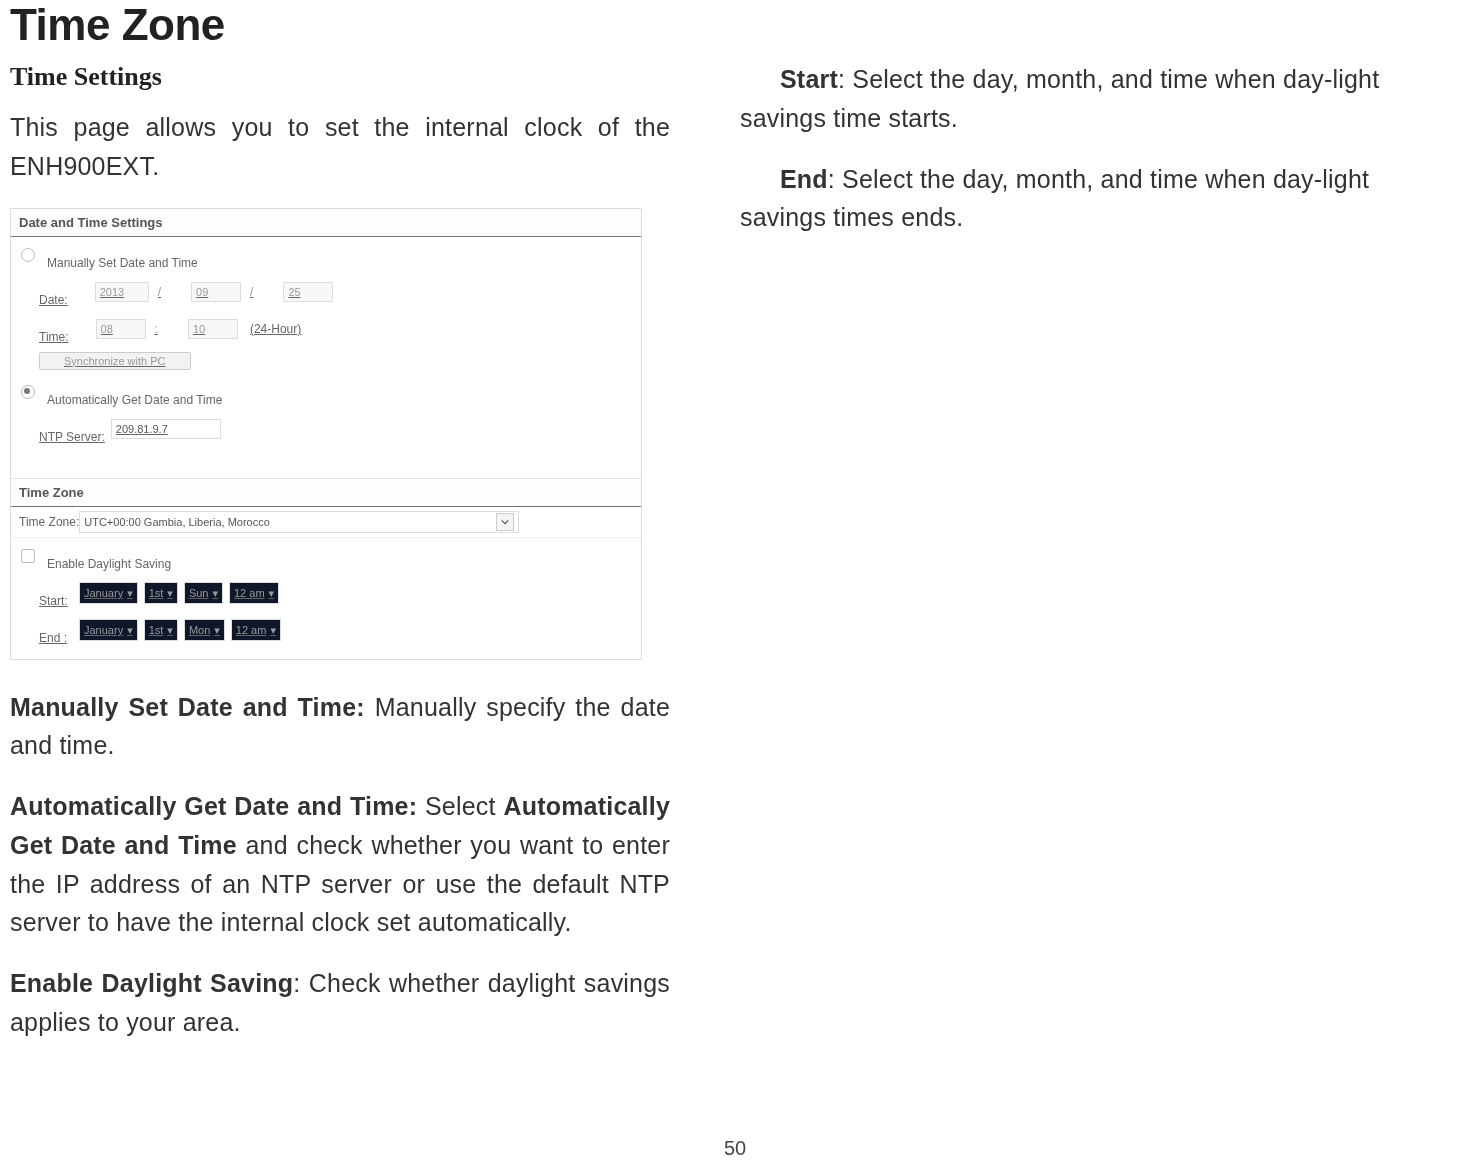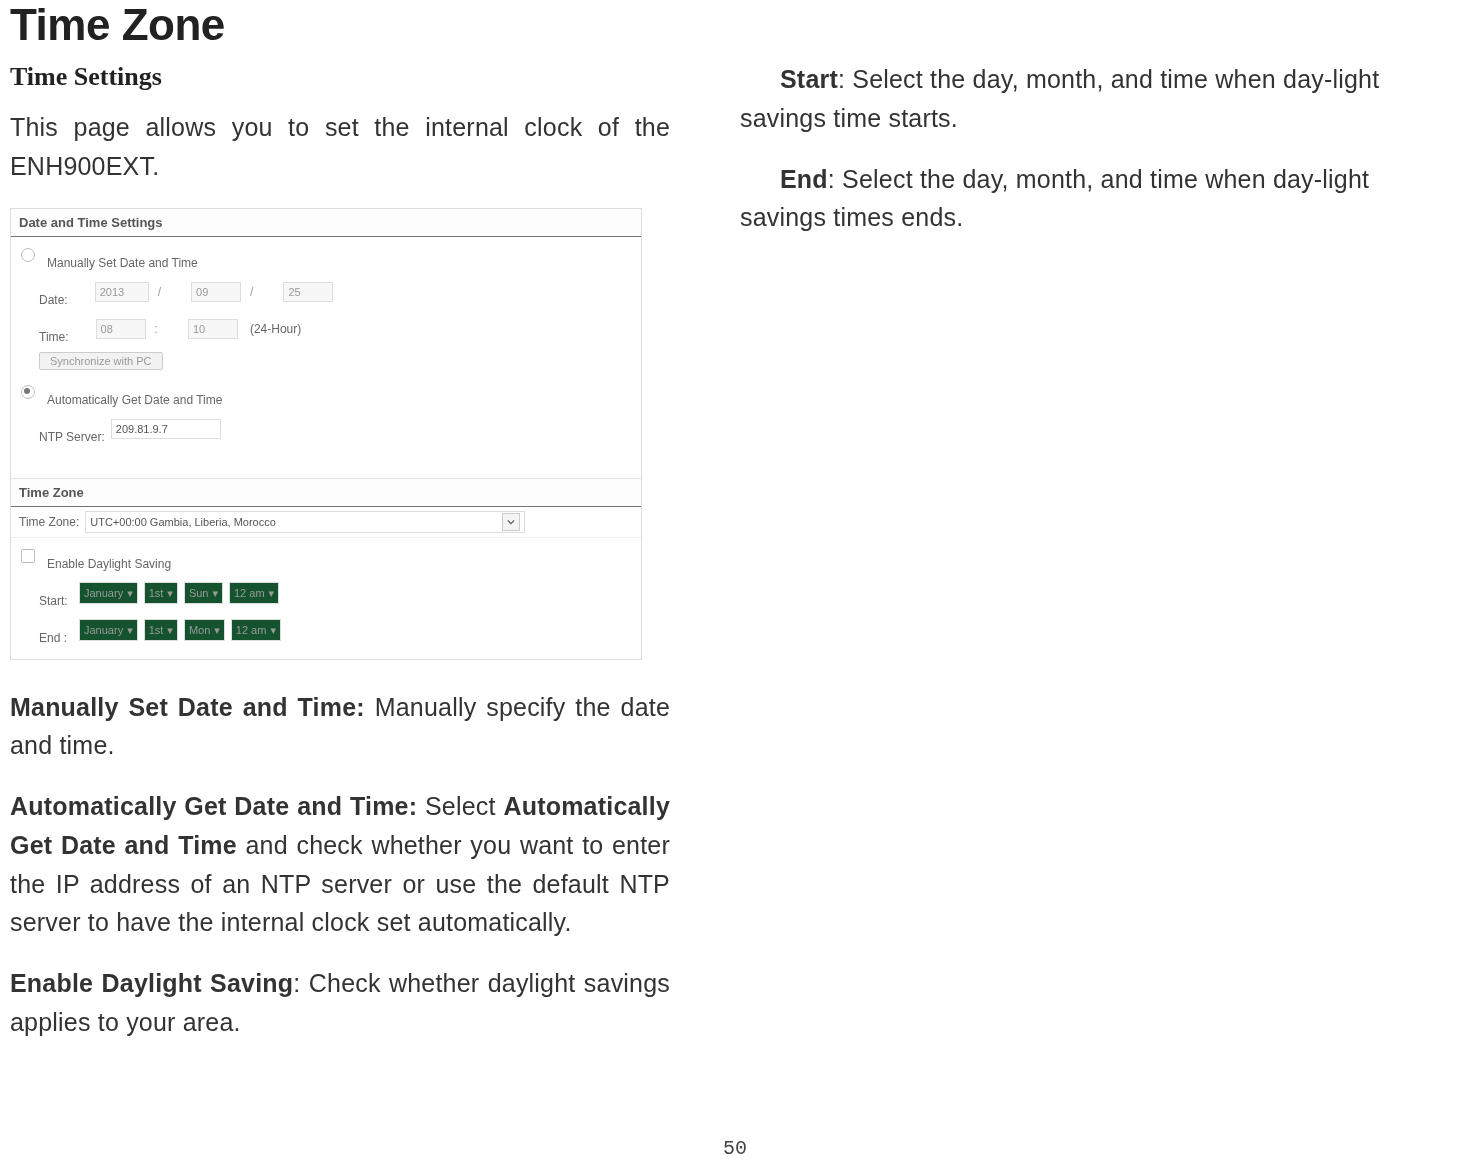--- a/index.html
+++ b/index.html
@@ -67,20 +67,21 @@
   }
   .ui-row {
     padding: 4px 10px;
     display: flex;
     align-items: center;
     gap: 6px;
   }
   .ui-row label { color: #666; margin-top: 15px; }
   .ui-sub {
     padding-left: 28px;
+    text-decoration: underline;
   }
   input[type="text"].tiny {
     width: 40px;
     height: 18px;
     border: 1px solid #ddd;
     background: #f7f7f7;
     color: #999;
     font-size: 11px;
     padding: 0 4px;
     margin-left: 21px;
@@ -92,21 +93,21 @@
     background: #fff;
     color: #555;
     font-size: 11px;
     padding: 0 4px;
   }
   button.sync {
     border: 1px solid #ccc;
     background: #f2f2f2;
     color: #999;
     font-size: 11px;
-    padding: 2px 10px;
+    padding: 2px 24px;
     border-radius: 2px;
     cursor: default;
   }
   .sep { color: #999; padding: 0 3px; }
   .radio, .checkbox {
     width: 12px; height: 12px;
     border: 1px solid #bbb;
     border-radius: 50%;
     display: inline-block;
     margin-right: 6px;
@@ -114,21 +115,21 @@
   }
   .radio.checked::after {
     content:"";
     position:absolute; left:2px; top:2px;
     width:6px; height:6px; border-radius:50%;
     background:#777;
   }
   .checkbox { border-radius: 2px; }
   .select {
     border: 1px solid #ddd;
-    background: #14532d;
+    background: #0f172a;
     color: #999;
     font-size: 11px;
     padding: 1px 4px;
     display: inline-flex;
     align-items: center;
     gap: 4px;
     height: 18px;
   }
   .select.big {
     width: 430px;
@@ -140,30 +141,30 @@
     width: 16px; height: 16px;
     border: 1px solid #ccc;
     background: #f4f4f4;
     display: inline-flex;
     align-items: center;
     justify-content: center;
     margin-left: auto;
   }
   .caret svg { width: 8px; height: 8px; }
   .ui-spacer { height: 30px; }
-  .ui-tz-row { padding: 4px 8px; display:flex; align-items:center; gap:6px; border-bottom:1px solid #eee;}
+  .ui-tz-row { padding: 4px 8px; display:flex; align-items:center; border-bottom:1px solid #eee;}
   .ui-block { border-top: 1px solid #e4e4e4; }
   .page-number {
     position: absolute;
     left: 0; right: 0;
     bottom: 12px;
     text-align: center;
     font-size: 20px;
     color: #444;
-    font-family: Liberation Mono, monospace;
+    font-family: Liberation Sans, sans-serif;
   }
   .container { position: relative; width:1470px; height:1172px; }
 </style>
 </head>
 <body>
 
 <div class="container">
 <div class="page">
 
   <div class="col">

